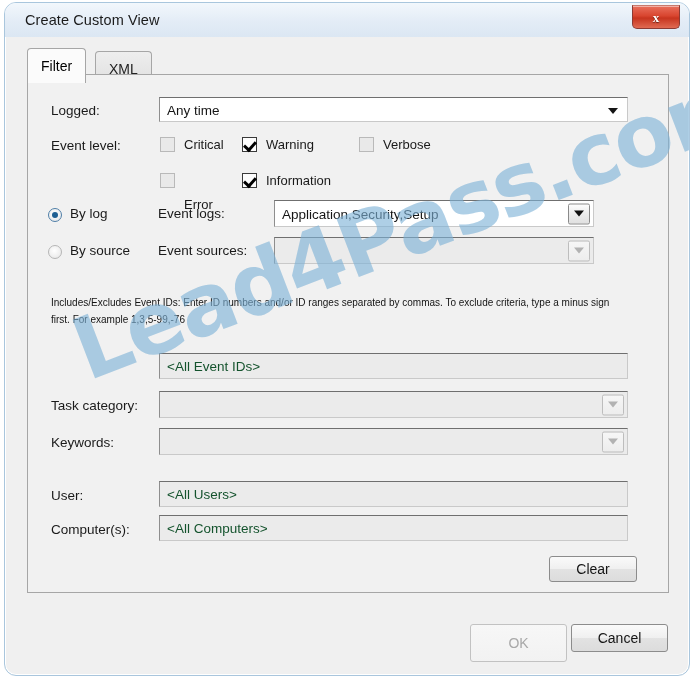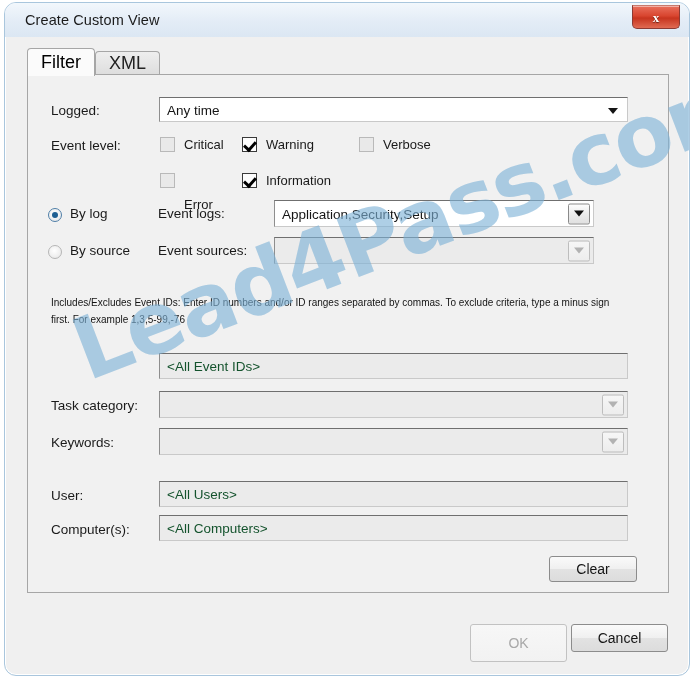--- a/index.html
+++ b/index.html
@@ -79,26 +79,26 @@
     height: 26px;
   }
   .tab {
     position: absolute;
     top: 0;
     height: 26px;
     box-sizing: border-box;
     border: 1px solid #a6a6a6;
     border-bottom: none;
     border-radius: 4px 4px 0 0;
-    font-size: 18px;
+    font-size: 14px;
     color: #161616;
     display: flex;
     align-items: center;
     justify-content: center;
-    padding: 10px 13px;
+    padding: 17px 13px;
   }
   .tab.active {
     left: 0;
     background: #fbfbfb;
     z-index: 3;
     height: 28px;
     color: #000;
   }
   .tab.inactive {
     left: 68px;

